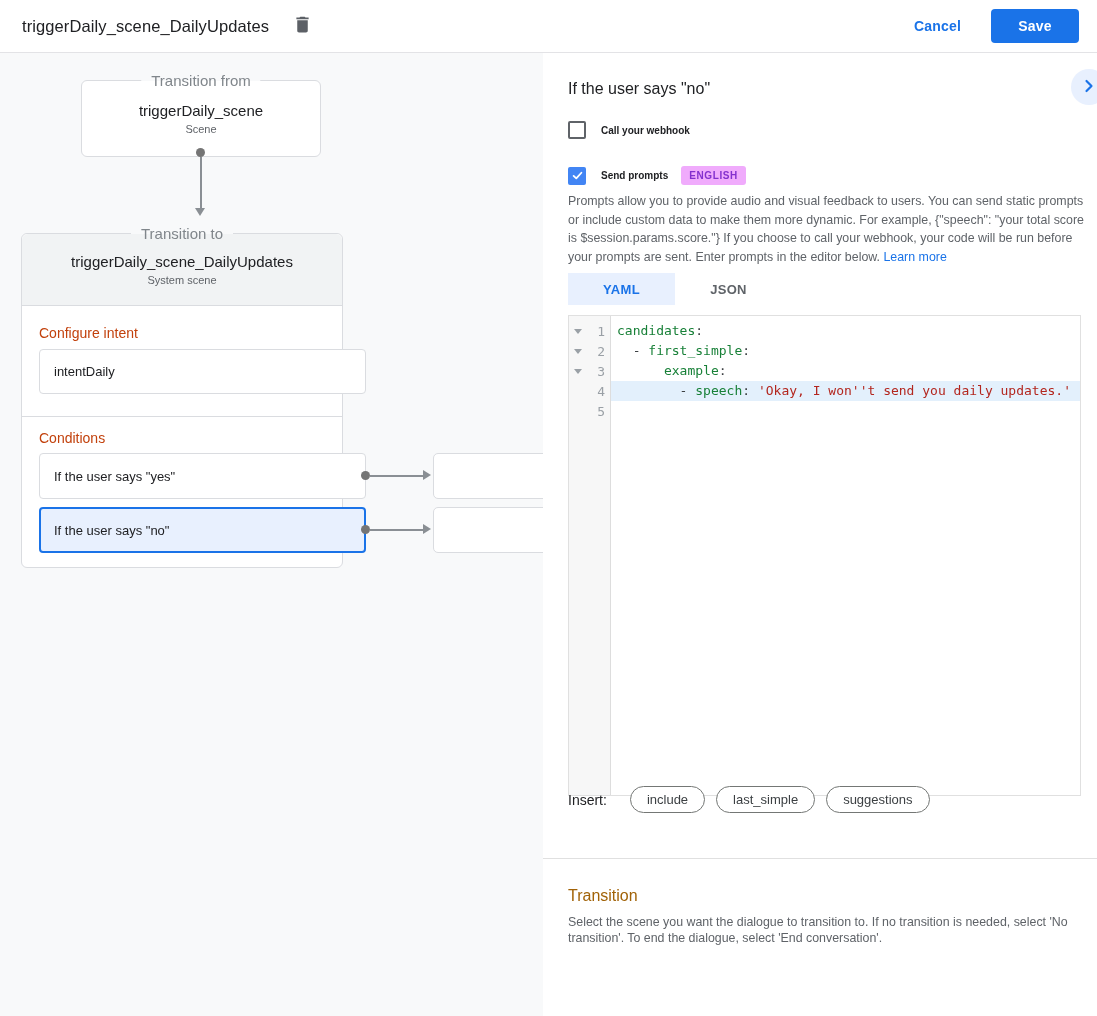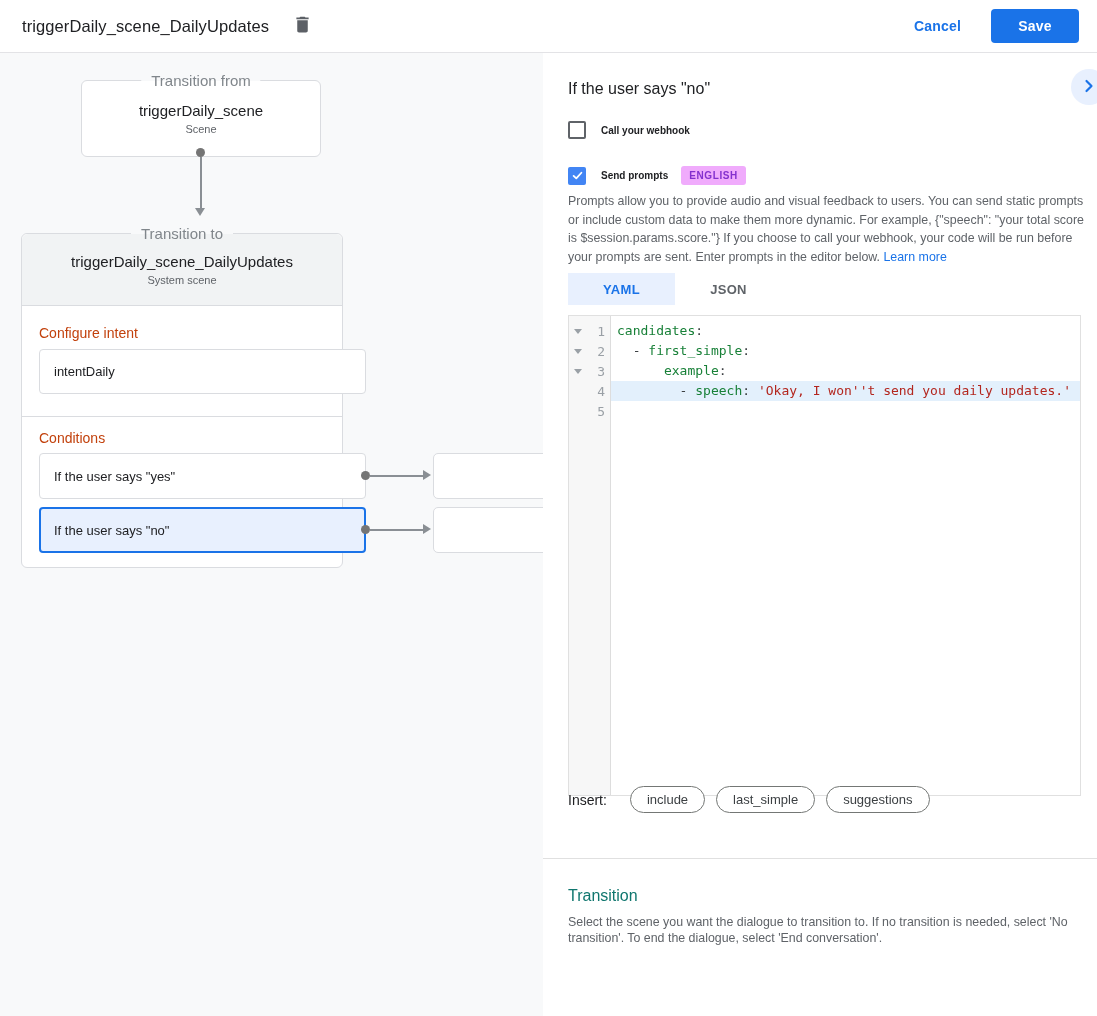--- a/index.html
+++ b/index.html
@@ -103,21 +103,21 @@
   .code-row.hl { background:#e3f0fc; }
   .tk-key { color:#188038; } .tk-pln { color:#3c4043; } .tk-str { color:#b3261e; }
 
   .insert-row { position:absolute; left:25px; top:733px; display:flex; align-items:center; gap:20px; }
   .insert-label { font-size:14px; color:#202124; margin-right:3px; }
   .chip { height:27px; padding:0 16px; border:1px solid #747775; border-radius:14px;
     background:#fff; font-size:13px; color:#3c4043; font-family:inherit; cursor:pointer; }
 
   .panel-divider { position:absolute; left:0; top:805px; width:554px; height:1px; background:#e0e0e0; }
 
-  .trans-heading { position:absolute; left:25px; top:834px; font-size:16px; color:#0f766e; }
+  .trans-heading { position:absolute; left:25px; top:834px; font-size:16px; color:#a16207; }
   .trans-desc { position:absolute; left:25px; top:862px; width:518px; font-size:12.4px;
     line-height:15.5px; color:#5f6368; }
   .dropdown { position:absolute; left:25px; top:916px; width:513px; height:36px;
     border:1px solid #dadce0; border-radius:2px; background:#fff; display:flex;
     align-items:center; padding:0 14px; font-size:14px; color:#202124; cursor:pointer; }
   .dd-caret { margin-left:auto; width:0; height:0; border-left:5px solid transparent;
     border-right:5px solid transparent; border-top:5.5px solid #5f6368; }
 </style>
 </head>
 <body>

